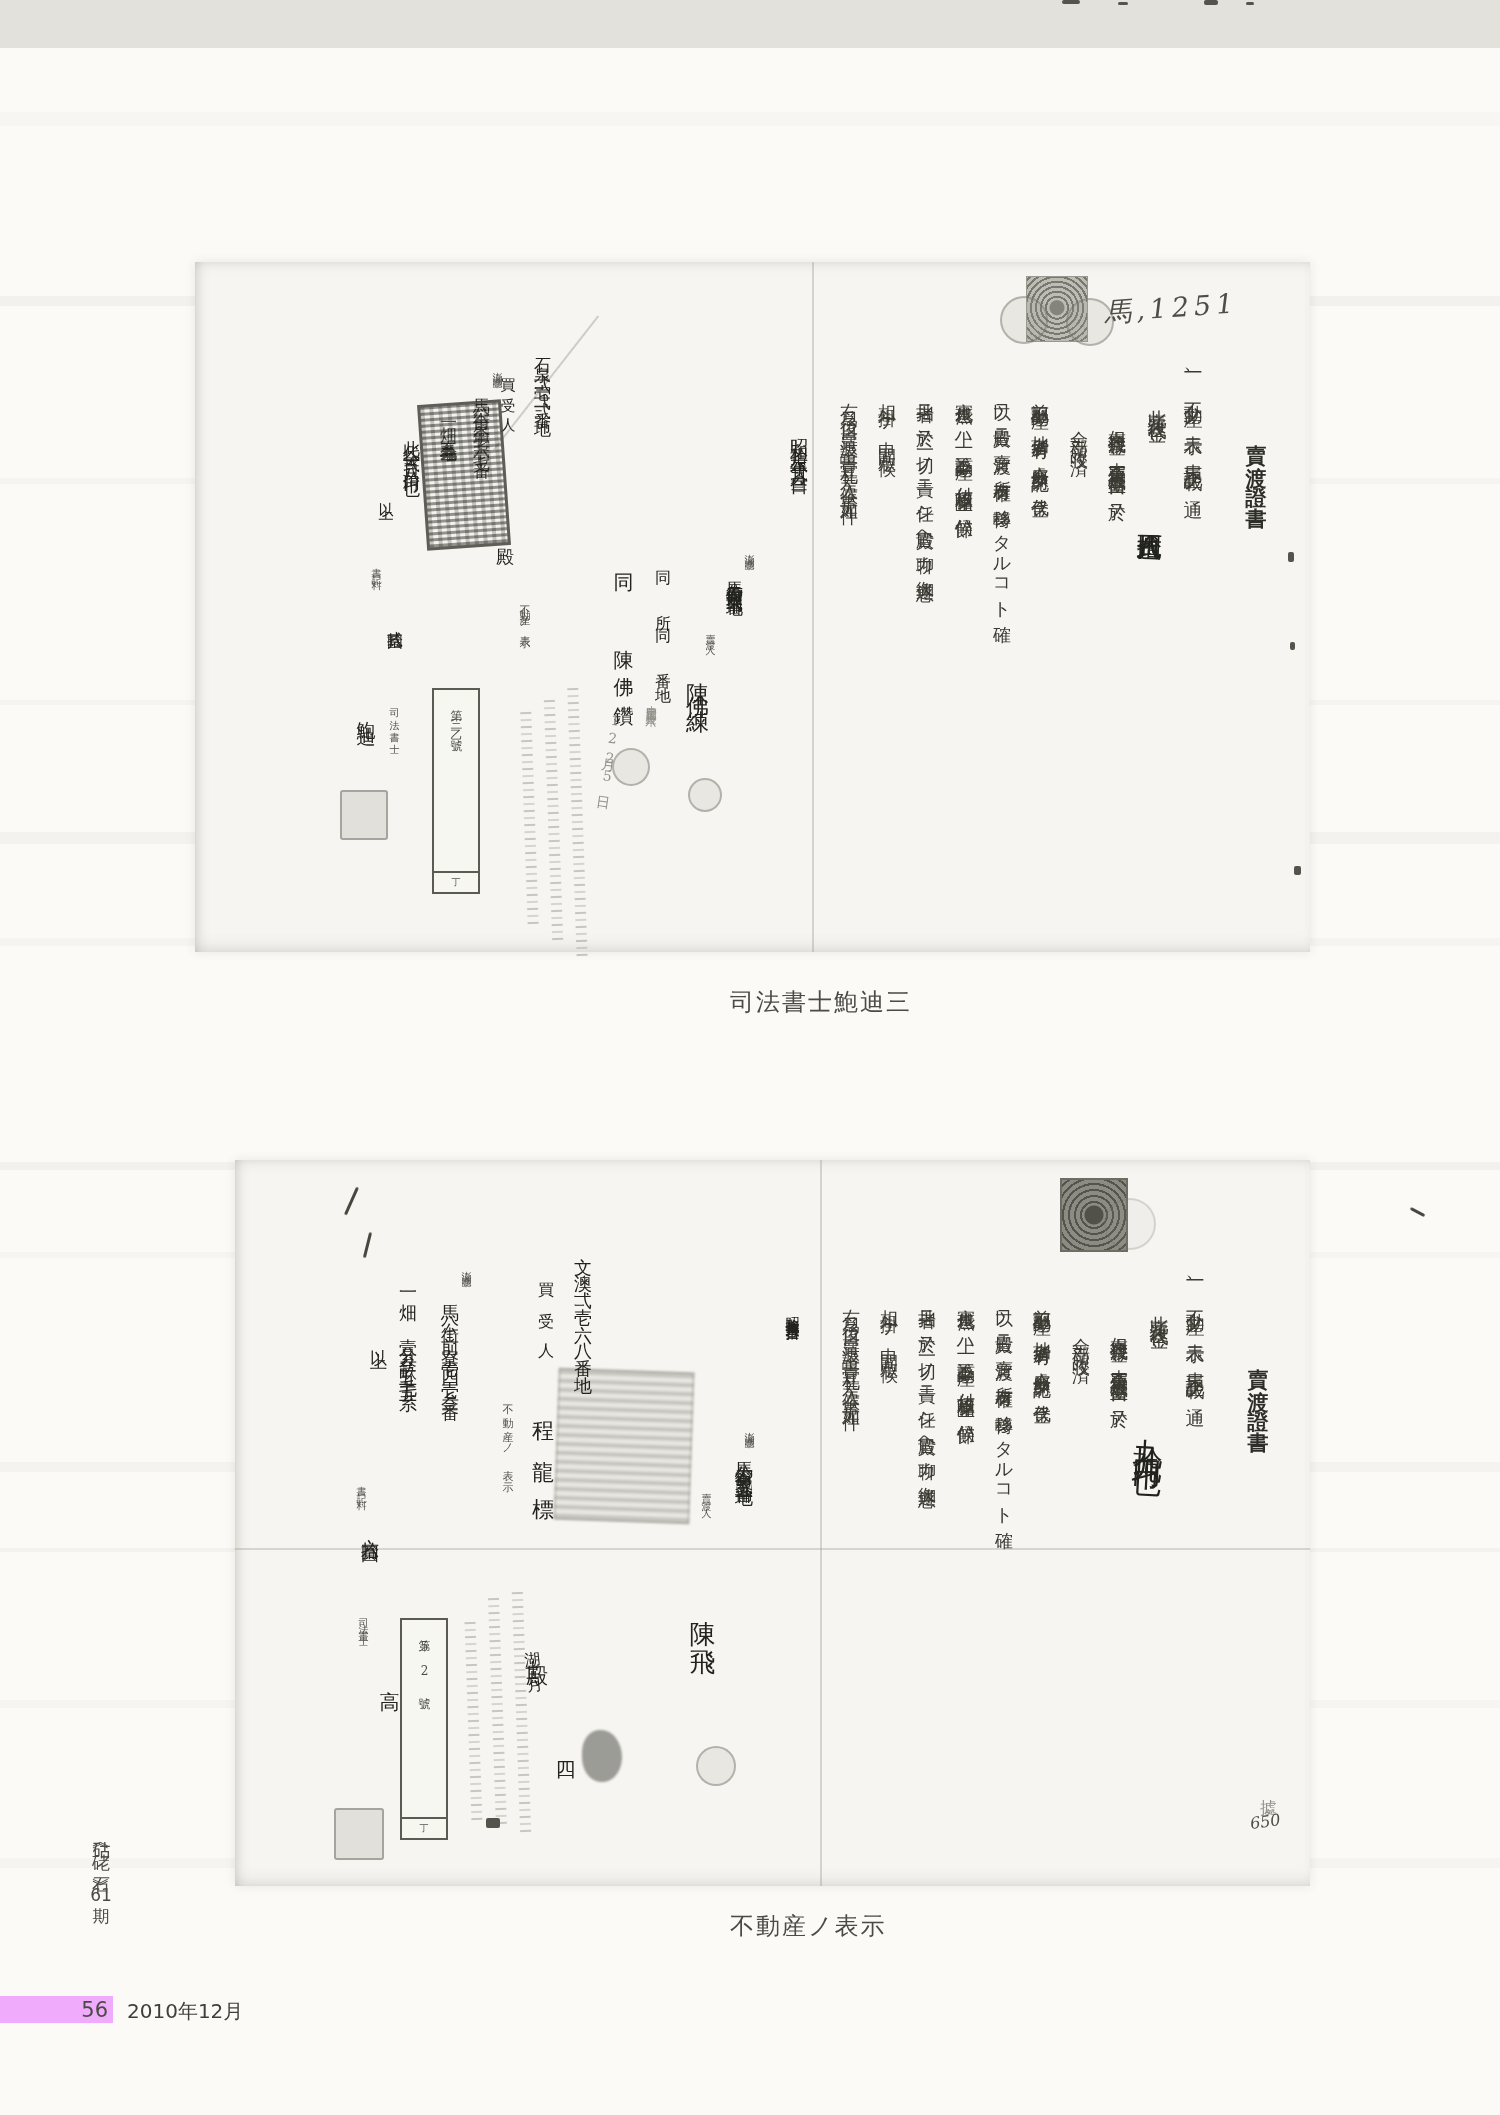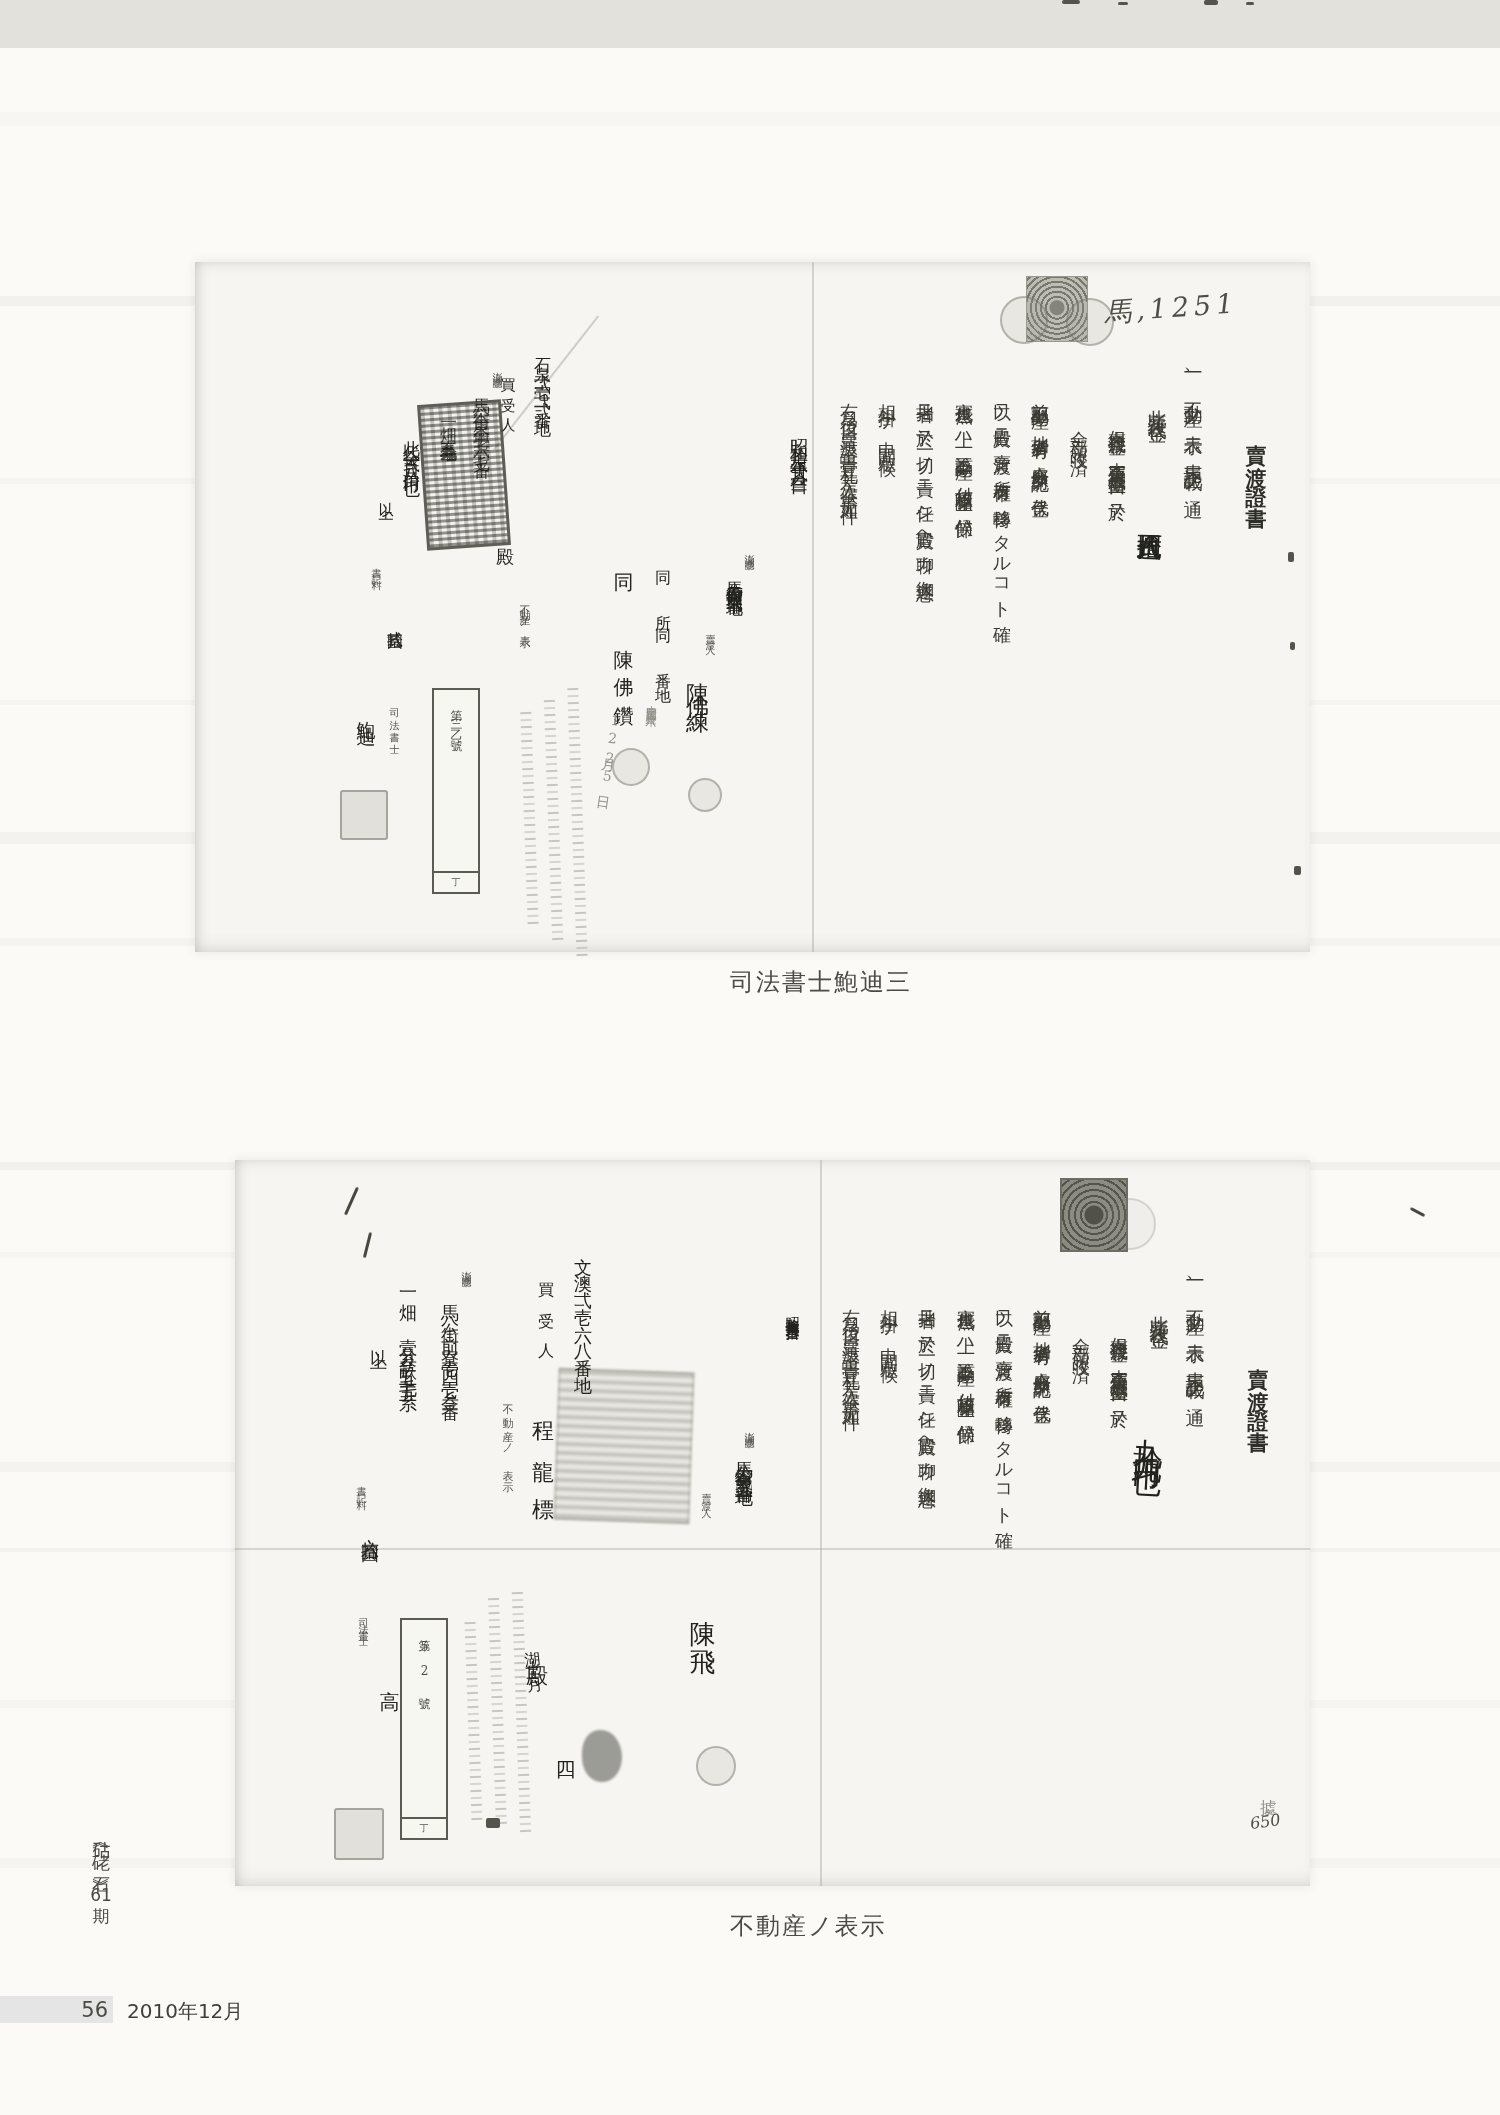--- a/index.html
+++ b/index.html
@@ -148,21 +148,21 @@
       <div class="vcol tiny" style="left: 492px; top: 364px; font-size: 10px; letter-spacing: 3px;">澎湖廳</div>
       <div class="vcol hw" style="left: 473px; top: 385px; font-size: 17px; letter-spacing: 7px;">馬公街東衛壱六壱七番</div>
       <div class="vcol hw" style="left: 440px; top: 413px; font-size: 17px; letter-spacing: 0px;">一畑　叁分九毛五糸</div>
       <div class="vcol hw" style="left: 403px; top: 427px; font-size: 17px; letter-spacing: 5px;">此代金弍百八拾円也</div>
       <div class="vcol hw" style="left: 378px; top: 490px; font-size: 15px; letter-spacing: 4px;">以上</div>
       <div class="vcol tiny" style="left: 371px; top: 560px; font-size: 10px; letter-spacing: 6px;">書記料</div>
       <div class="vcol hw" style="left: 387px; top: 618px; font-size: 16px; letter-spacing: 2px;">弍拾圓</div>
       <div class="vcol tiny" style="left: 389px; top: 700px; font-size: 10px; letter-spacing: 12px;">司法書士</div>
       <div class="vcol hw" style="left: 357px; top: 706px; font-size: 19px; letter-spacing: 6px;">鮑迪</div>
     </div>
-  <div class="caption" style="left:730px;top:966px;">司法書士鮑迪三</div>
+  <div class="caption" style="left:730px;top:986px;">司法書士鮑迪三</div>
 
   <div class="paper" style="left:235px;top:1160px;width:1075px;height:726px;"></div>
   <div>
     <div class="foldline" style="left:820px;top:1160px;height:726px;"></div>
     <div class="creaseh" style="left:235px;top:1548px;width:1075px;"></div>
 
     <div class="rstamp2"></div>
     <div class="sealc" style="left:1104px;top:1198px;width:48px;height:48px;opacity:.5;"></div>
 
     <div class="slash" style="left:350px;top:1186px;height:30px;transform:rotate(24deg);"></div>
@@ -220,18 +220,18 @@
       <div class="vcol hw" style="left: 524px; top: 1638px; font-size: 16px; letter-spacing: 9px; transform: rotate(-6deg);">湖十二月</div>
       <div class="vcol hw" style="left: 556px; top: 1746px; font-size: 20px; letter-spacing: 0px;">四</div>
     </div>
   <div class="caption" style="left:730px;top:1910px;">不動産ノ表示</div>
 
   <div class="jblock">
     <div class="jvert">《硓𥑮石》</div>
     <div class="jnum">61</div>
     <div class="jsuffix">期</div>
   </div>
-  <div class="pstrip" style="background: #e5e5e5;">
+  <div class="pstrip" style="background: #f0abfc;">
     <span>56</span>
   </div>
   <div class="idate">2010年12月</div>
 
 </div>
 
 </body></html>

